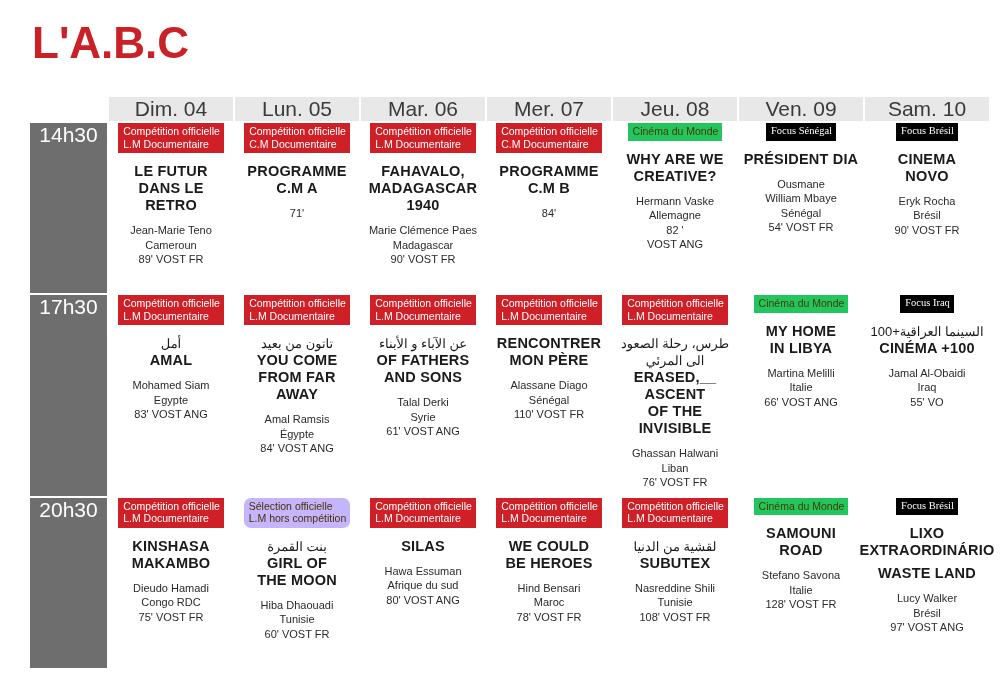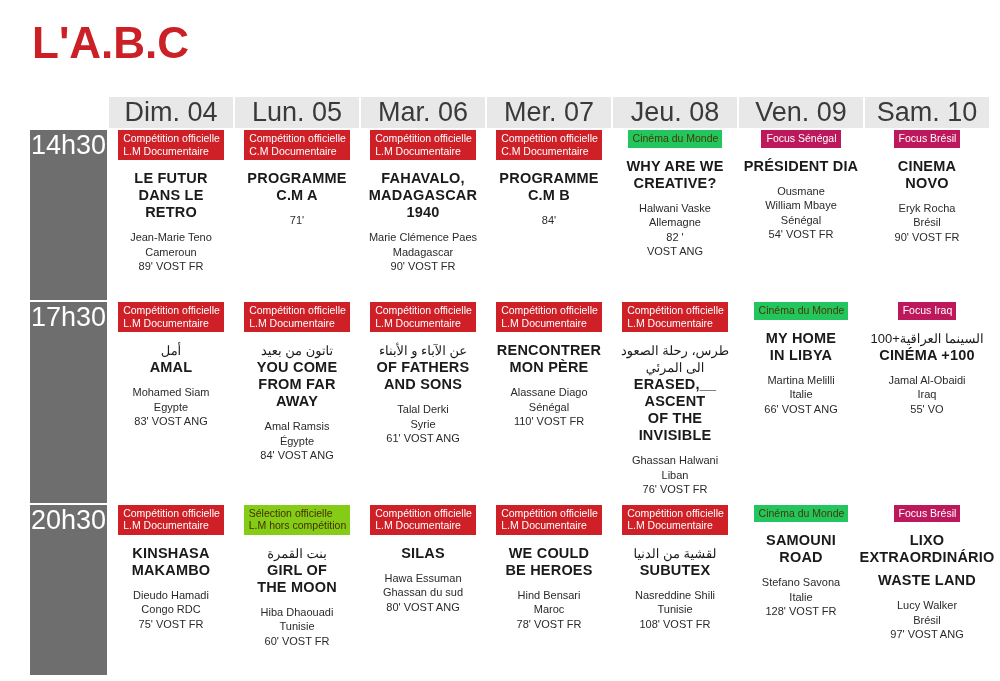--- a/index.html
+++ b/index.html
@@ -45,34 +45,34 @@
   .corner {
     width: 78px;
     background: #ffffff;
     border: none;
   }
   .dayhead {
     background: #e8e8e8;
     border: 2px solid #ffffff;
     text-align: center;
     font-family: "Liberation Sans", sans-serif;
-    font-size: 27px;
+    font-size: 21px;
     color: #3a3a3a;
     padding: 7px 0 8px 0;
     width: 124px;
     font-weight: normal;
   }
   .timecell {
     width: 78px;
     background: #6e6e6e;
     color: #ffffff;
     text-align: center;
     vertical-align: middle;
     font-family: "Liberation Sans", sans-serif;
-    font-size: 27px;
+    font-size: 21px;
     border: 2px solid #ffffff;
   }
   .slot {
     border: 2px solid #ffffff;
     background: #ffffff;
     padding: 0;
     vertical-align: top;
   }
   .slot-inner {
     display: flex;
@@ -84,22 +84,22 @@
   .tagbox {
     padding: 2px 4px 3px 5px;
     font-family: "Liberation Sans", sans-serif;
     font-size: 10.5px;
     line-height: 12.5px;
     color: #ffffff;
     text-align: left;
   }
   .tag-red { background: #cf2027; }
   .tag-yellow { background: #22c55e; color: #4a3a00; }
-  .tag-blue { background: #be185d; }
-  .tag-orange { background: #84cc16; color: #4a2f00; }
+  .tag-blue { background: #000000; font-family: Liberation Serif, serif; }
+  .tag-orange { background: #c4b5fd; color: #4a2f00; border-radius: 7px; }
   .body {
     flex: 1;
     text-align: center;
     padding: 10px 4px 6px 4px;
     font-family: "Liberation Sans", sans-serif;
   }
   .title {
     font-size: 14.5px;
     font-weight: bold;
     color: #1a1a1a;
@@ -218,21 +218,21 @@
             <div class="slot-inner">
               <div class="tagbox tag-yellow">
                 <div>Cinéma du Monde</div>
               </div>
               <div class="body">
                 <div class="title">
                   <div>WHY ARE WE</div>
                   <div>CREATIVE?</div>
                 </div>
                 <div class="meta">
-                  <div>Halwani Vaske</div>
+                  <div>Hermann Vaske</div>
                   <div>Allemagne</div>
                   <div>82 '</div>
                   <div>VOST ANG</div>
                 </div>
               </div>
             </div>
           </td>
           <td class="slot">
             <div class="slot-inner">
               <div class="tagbox tag-blue">
@@ -465,21 +465,21 @@
               <div class="tagbox tag-red">
                 <div>Compétition officielle</div>
                 <div>L.M Documentaire</div>
               </div>
               <div class="body">
                 <div class="title">
                   <div>SILAS</div>
                 </div>
                 <div class="meta">
                   <div>Hawa Essuman</div>
-                  <div>Ghassan du sud</div>
+                  <div>Afrique du sud</div>
                   <div>80' VOST ANG</div>
                 </div>
               </div>
             </div>
           </td>
           <td class="slot">
             <div class="slot-inner">
               <div class="tagbox tag-red">
                 <div>Compétition officielle</div>
                 <div>L.M Documentaire</div>

